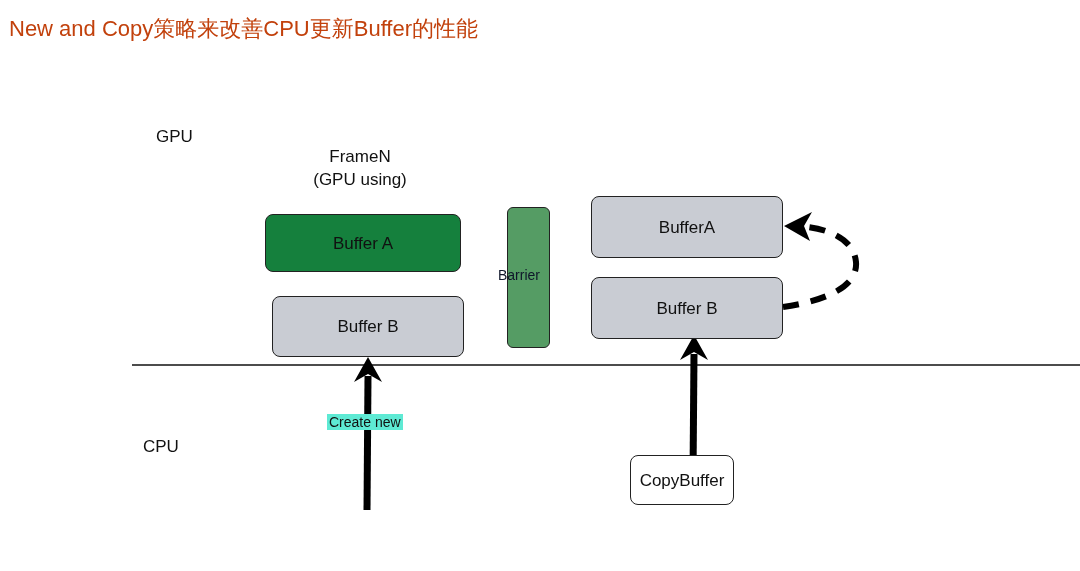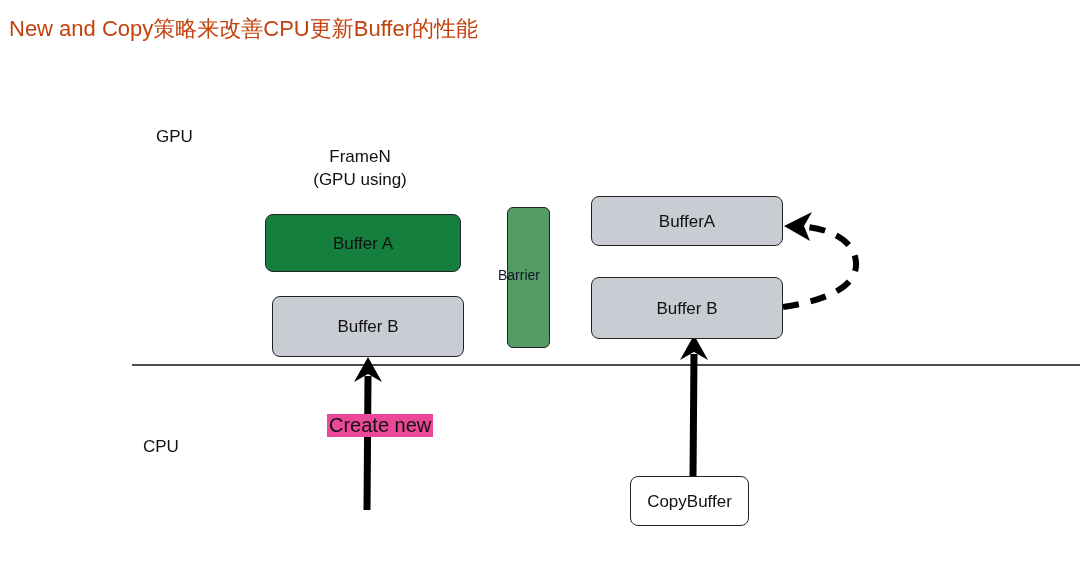--- a/index.html
+++ b/index.html
@@ -10,21 +10,21 @@
   .box { position: absolute; box-sizing: border-box; border: 1.5px solid #222; border-radius: 8px;
          display: flex; flex-direction: column; align-items: center; justify-content: center;
          font-size: 17px; color: #111; text-align: center; line-height: 23px; }
   .gray-dark { background: #15803d; }
   .gray-light { background: #c9ccd3; }
   .green { background: #559c64; border-radius: 6px; }
   .white { background: #ffffff; }
   .caption { position: absolute; font-size: 17px; text-align: center; line-height: 23px; color: #111; }
   svg.overlay { position: absolute; left: 0; top: 0; }
   .barrier-label { position: absolute; font-size: 14px; color: #0f172a; white-space: nowrap; }
-  .create-label { position: absolute; font-size: 20px; color: #111; background: #ec4899; padding: 0 2px; white-space: nowrap; }
+  .create-label { position: absolute; font-size: 14px; color: #111; background: #5eead4; padding: 0 2px; white-space: nowrap; }
 </style>
 </head>
 <body>
 
 <div class="title">New and Copy策略来改善CPU更新Buffer的性能</div>
 
 <div class="lane-label" style="left:140px; top:127px;margin-left:16px;">GPU</div>
 <div class="lane-label" style="left:143px; top:437px;">CPU</div>
 
 <svg class="overlay" width="1080" height="571">
@@ -54,25 +54,25 @@
   <div>Buffer A</div>
 </div>
 
 <div class="box gray-light" style="left:272px; top:296px; width:192px; height:61px;">
   <div>Buffer B</div>
 </div>
 
 <div class="box green" style="left:507px; top:207px; width:43px; height:141px;"></div>
 <div class="barrier-label" style="left:498px; top:267px;">Barrier</div>
 
-<div class="box gray-light" style="left:591px; top:196px; width:192px; height:50px;">
+<div class="box gray-light" style="left:591px; top:196px; width:192px; height:62px;">
   <div>BufferA</div>
 </div>
 
 <div class="box gray-light" style="left:591px; top:277px; width:192px; height:62px;">
   <div>Buffer B</div>
 </div>
 
 <div class="create-label" style="left:327px; top:414px;">Create new</div>
 
-<div class="box white" style="left:630px; top:476px; width:119px; height:50px;">
+<div class="box white" style="left:630px; top:455px; width:104px; height:50px;">
   <div>CopyBuffer</div>
 </div>
 
 </body></html>

